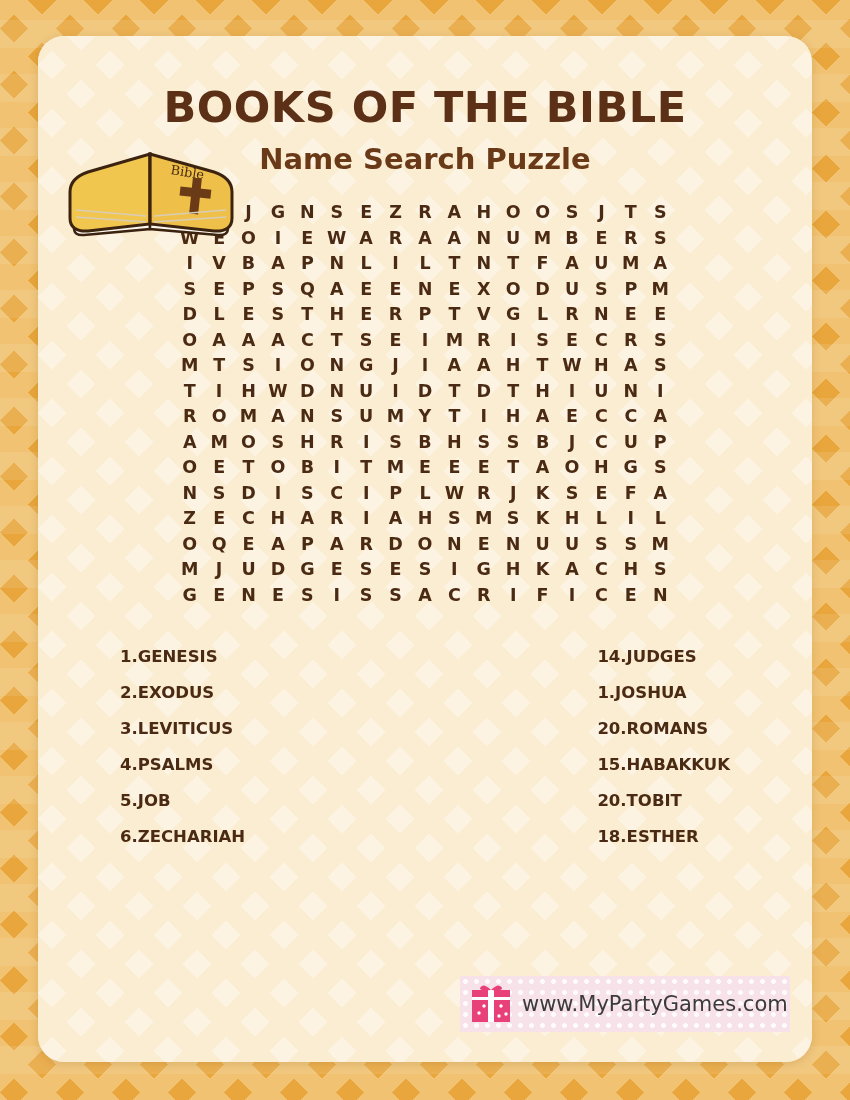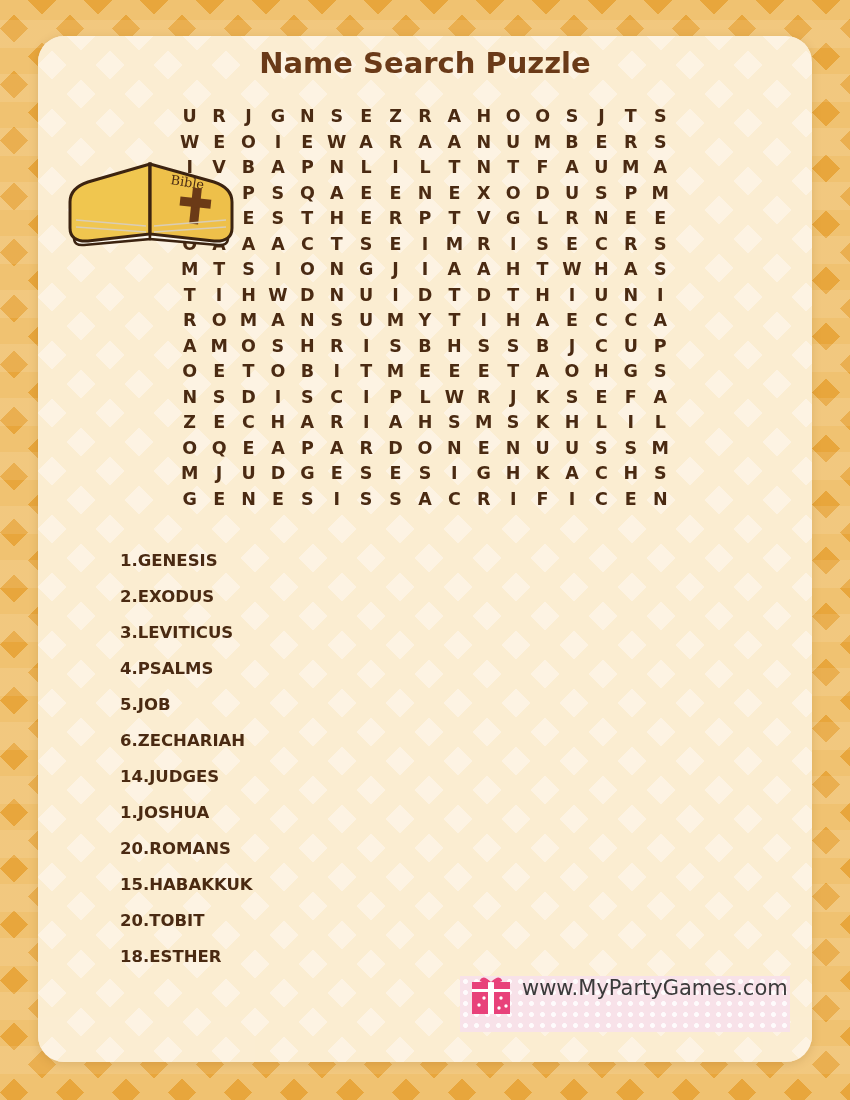--- a/index.html
+++ b/index.html
@@ -113,21 +113,20 @@
     color: #4a2a12;
     font-family: "DejaVu Sans", sans-serif;
     letter-spacing: 0;
   }
 
   .words {
     margin: 42px auto 0 auto;
     width: 610px;
     display: flex;
     justify-content: space-between;
-    flex-direction: column;
   }
   .word-col {
     display: flex;
     flex-direction: column;
   }
   .word-item {
     font-size: 16.5px;
     font-weight: bold;
     color: #4a2a12;
     margin-bottom: 17px;
@@ -139,20 +138,21 @@
     position: absolute;
     right: 22px;
     bottom: 30px;
     width: 330px;
     height: 56px;
     background: #f8e2e9;
     background-image:
       radial-gradient(circle, rgba(255,255,255,0.85) 2.2px, transparent 2.4px);
     background-size: 11px 11px;
     display: flex;
+    align-items: center;
     padding-left: 10px;
     box-sizing: border-box;
     z-index: 4;
   }
   .gift-icon {
     width: 42px;
     height: 40px;
     flex: 0 0 auto;
     margin-right: 10px;
   }
@@ -168,20 +168,21 @@
 
 <div class="bg">
   <div class="bg-overlay"></div>
 </div>
 
 <div class="sheet">
   <div class="sheet-watermark"></div>
 
   <div class="content">
 
+    <h1 class="title">BOOKS OF THE BIBLE</h1>
     <h2 class="subtitle">Name Search Puzzle</h2>
 
     <svg class="book" viewBox="0 0 180 120">
 
       <path d="M12 72 L12 96 Q12 104 22 103 L88 97 L88 70 Z" fill="#fdf8ee" stroke="#3c2310" stroke-width="2.5"></path>
       <path d="M88 70 L88 97 L156 103 Q166 104 166 96 L166 72 Z" fill="#fdf8ee" stroke="#3c2310" stroke-width="2.5"></path>
 
       <path d="M8 60 Q8 46 26 40 L88 22 L88 92 L26 99 Q8 100 8 86 Z" fill="#f0c64f" stroke="#3c2310" stroke-width="3"></path>
       <path d="M170 60 Q170 46 152 40 L88 22 L88 92 L152 99 Q170 100 170 86 Z" fill="#eec04a" stroke="#3c2310" stroke-width="3"></path>
 

